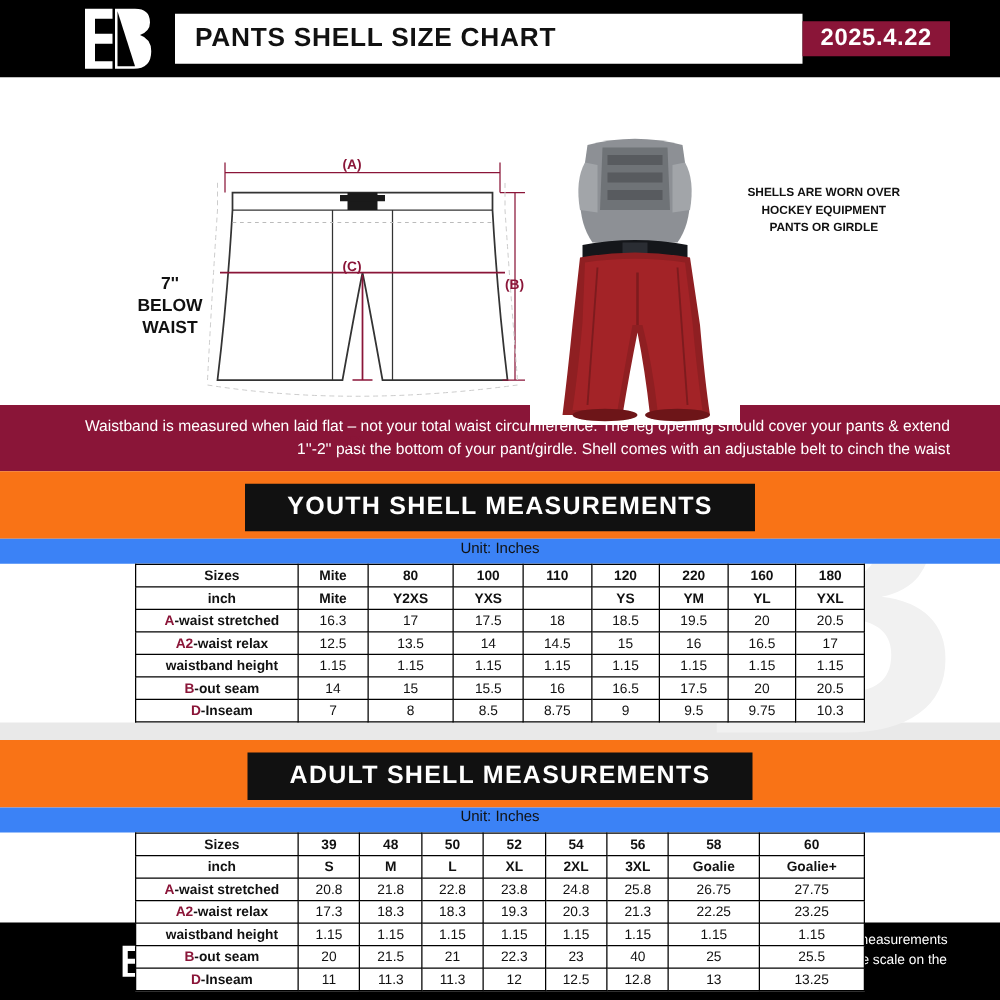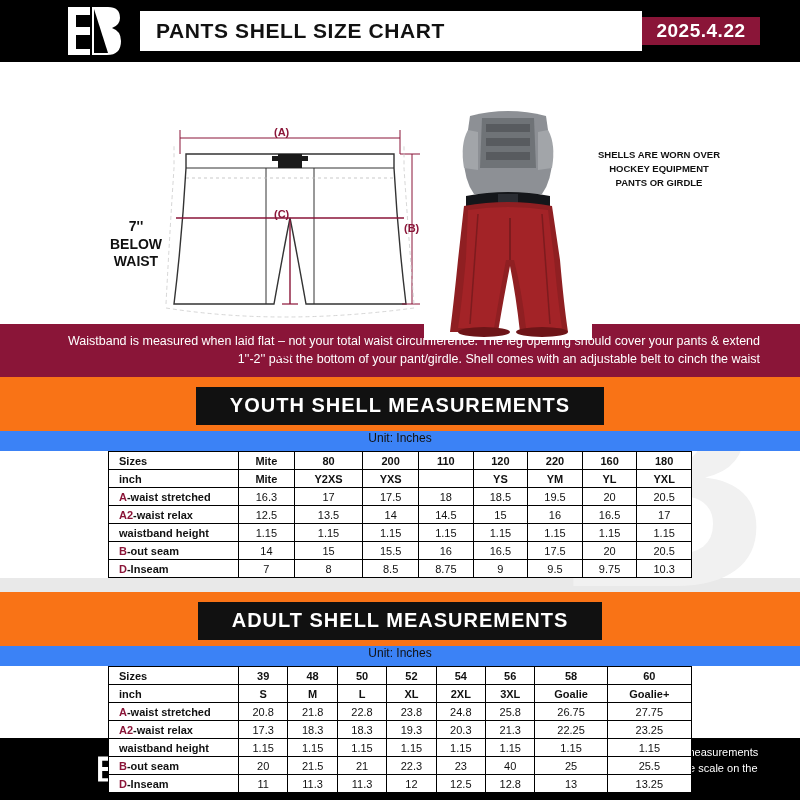--- a/index.html
+++ b/index.html
@@ -156,21 +156,21 @@
     background: #ffffff;
   }
   table.size td {
     border: 1px solid #000;
     text-align: center;
     padding: 2px 2px;
     height: 18px;
     color: #111;
   }
   table.size td.rowhead {
-    text-align: left;
+    text-align: center;
     padding-left: 10px;
     font-weight: bold;
     width: 130px;
   }
   table.size tr.head td { font-weight: bold; }
   .lbl-red { color: #8a1538; font-weight: bold; }
   .spacer-grey { background:#e9e9e9; height: 14px; }
   
   .footer {
     position: absolute;
@@ -296,21 +296,21 @@
     <span class="banner">YOUTH SHELL MEASUREMENTS</span>
   </div>
   <div class="unit">Unit: Inches</div>
   <div class="tablewrap">
     <table class="size">
       <tbody id="youth-body">
           <tr class="head">
             <td class="rowhead">Sizes</td>
             <td>Mite</td>
             <td>80</td>
-            <td>200</td>
+            <td>100</td>
             <td>110</td>
             <td>120</td>
             <td>220</td>
             <td>160</td>
             <td>180</td>
           </tr>
           <tr class="head">
             <td class="rowhead">inch</td>
             <td>Mite</td>
             <td>Y2XS</td>

